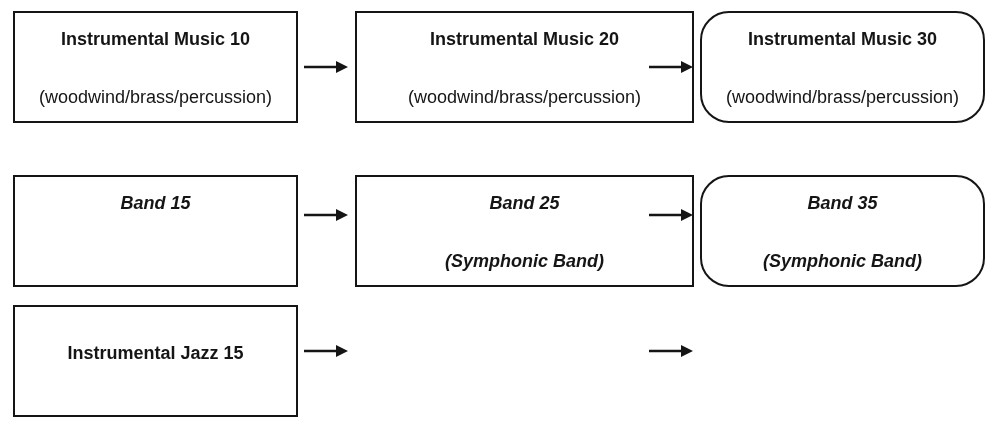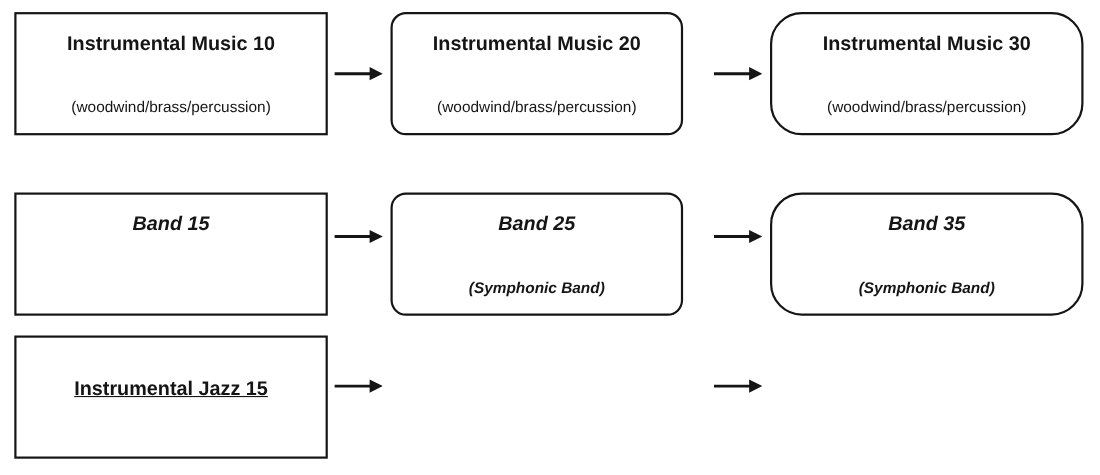--- a/index.html
+++ b/index.html
@@ -25,44 +25,43 @@
     display: flex;
     flex-direction: column;
     align-items: center;
     justify-content: space-between;
     padding: 15px 6px 13px 6px;
     text-align: center;
   }
   .box.single {
     justify-content: flex-start;
     padding-top: 35px;
-    text-decoration: underline;
   }
   .title {
     font-size: 18px;
     font-weight: bold;
     line-height: 22px;
     white-space: nowrap;
   }
   .subtitle {
-    font-size: 14px;
+    font-size: 18px;
     line-height: 22px;
     white-space: nowrap;
   }
   .subtitle.bold {
     font-weight: bold;
   }
   .arrow {
     position: absolute;
     width: 44px;
     height: 16px;
   }
   
   .c1 { left: 13px;  width: 285px; }
-  .c2 { left: 355px; width: 266px; border-radius: 14px; }
+  .c2 { left: 355px; width: 339px; }
   .c3 { left: 700px; width: 285px; border-radius: 29px; }
   
   .r1 { top: 11px; }
   .r2 { top: 175px; font-style: italic; }
   .r3 { top: 305px; }
   
   .a-g1 { left: 304px; }
   .a-g2 { left: 649px; }
   .a-r1 { top: 59px; }
   .a-r2 { top: 207px; }

